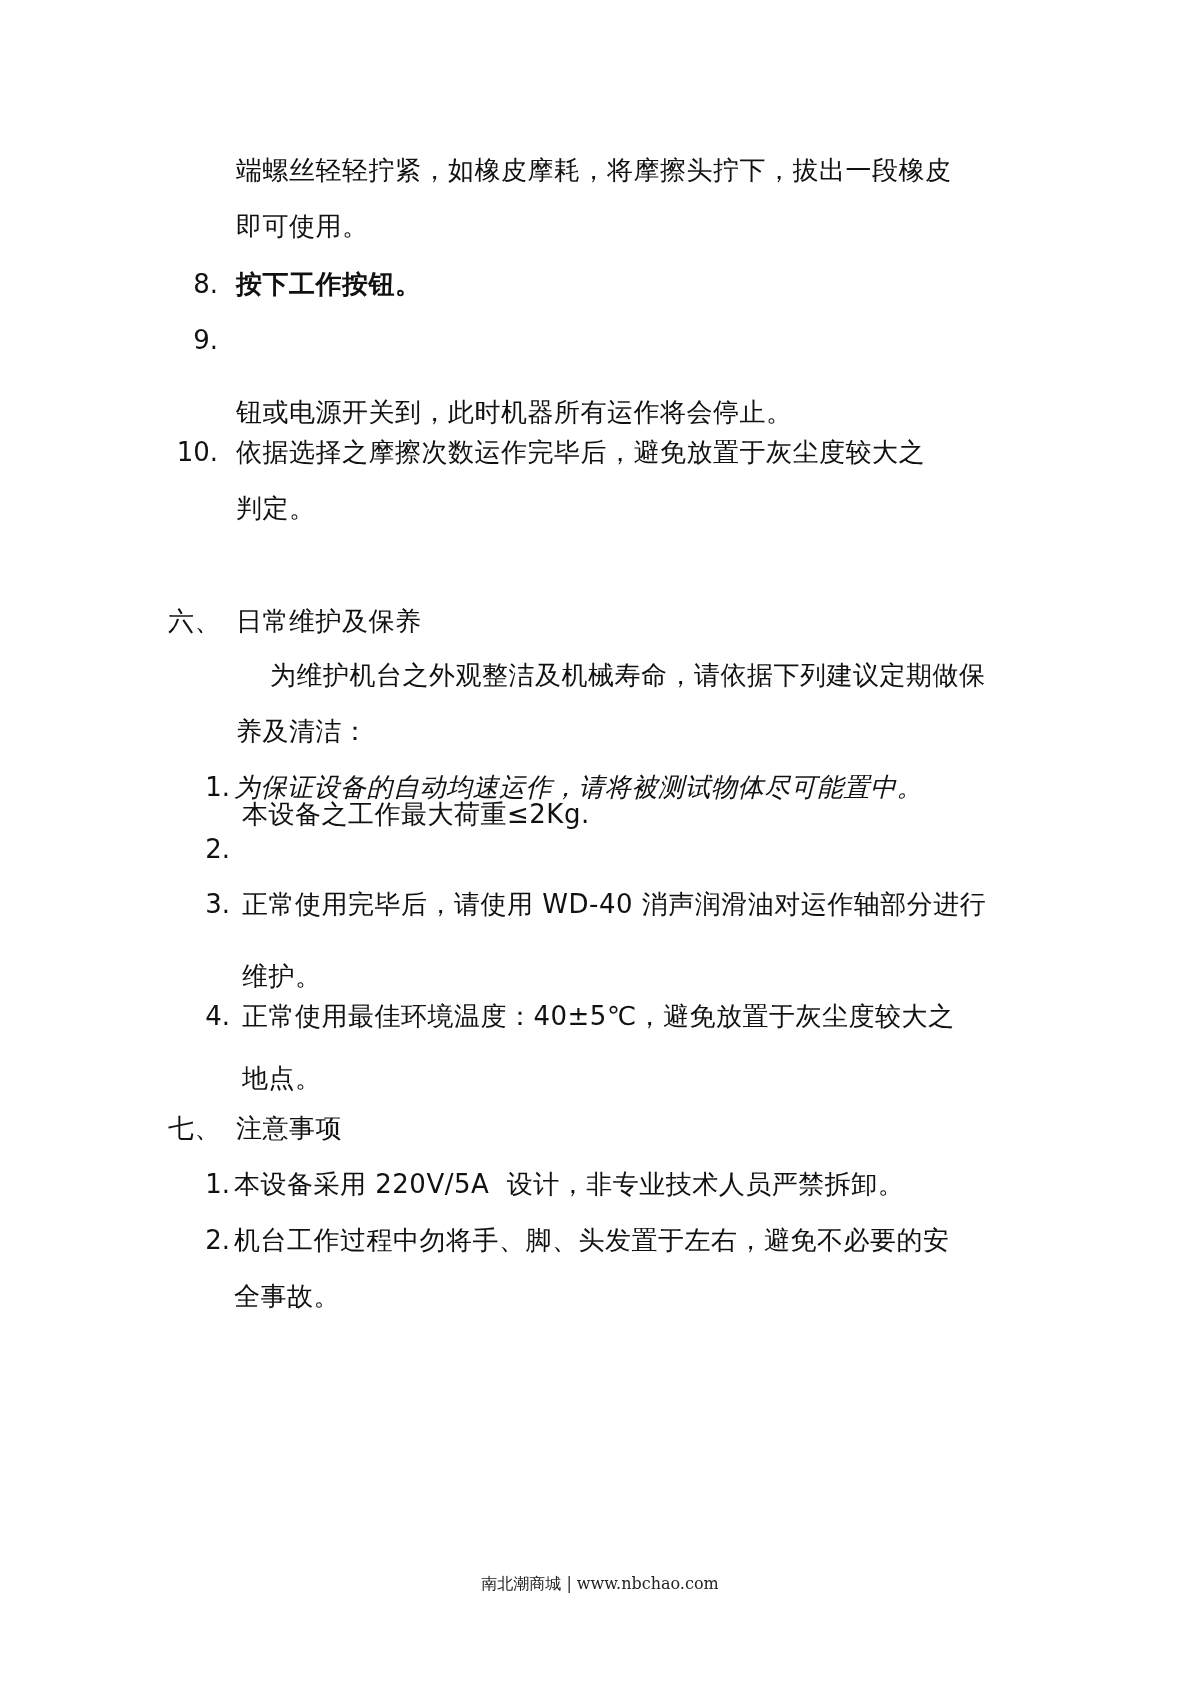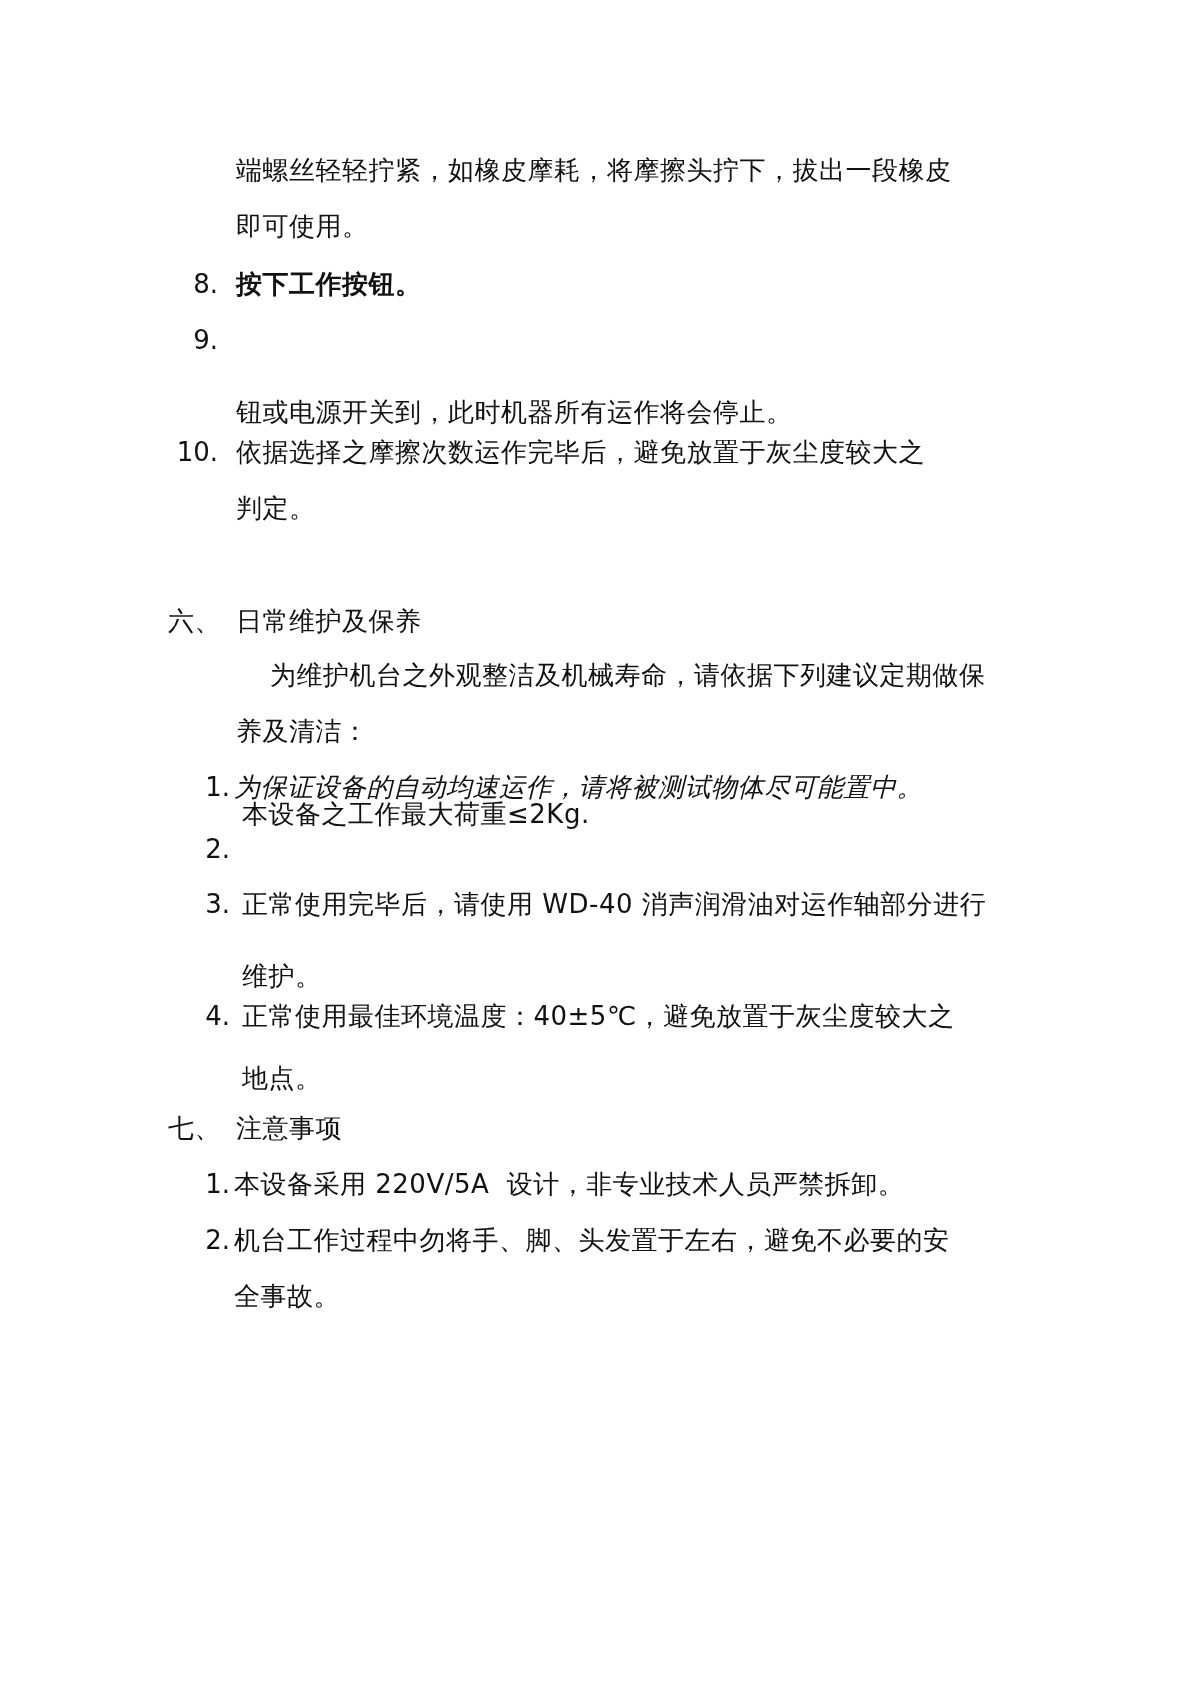--- a/index.html
+++ b/index.html
@@ -89,14 +89,15 @@
   <div class="line" style="left:168px; top:1111px;">七、</div>
   <div class="line" style="left:236px; top:1111px;">注意事项</div>
 
   <div class="num" style="right:970px; top:1167px;">1.</div>
   <div class="line" style="left:234px; top:1167px; white-space:pre;">本设备采用 220V/5A  设计，非专业技术人员严禁拆卸。</div>
 
   <div class="num" style="right:970px; top:1223px;">2.</div>
   <div class="line" style="left:234px; top:1223px;">机台工作过程中勿将手、脚、头发置于左右，避免不必要的安</div>
   <div class="line" style="left:234px; top:1279px;">全事故。</div>
 
+  <div class="footer">南北潮商城 | www.nbchao.com</div>
 
 </div>
 
 </body></html>

